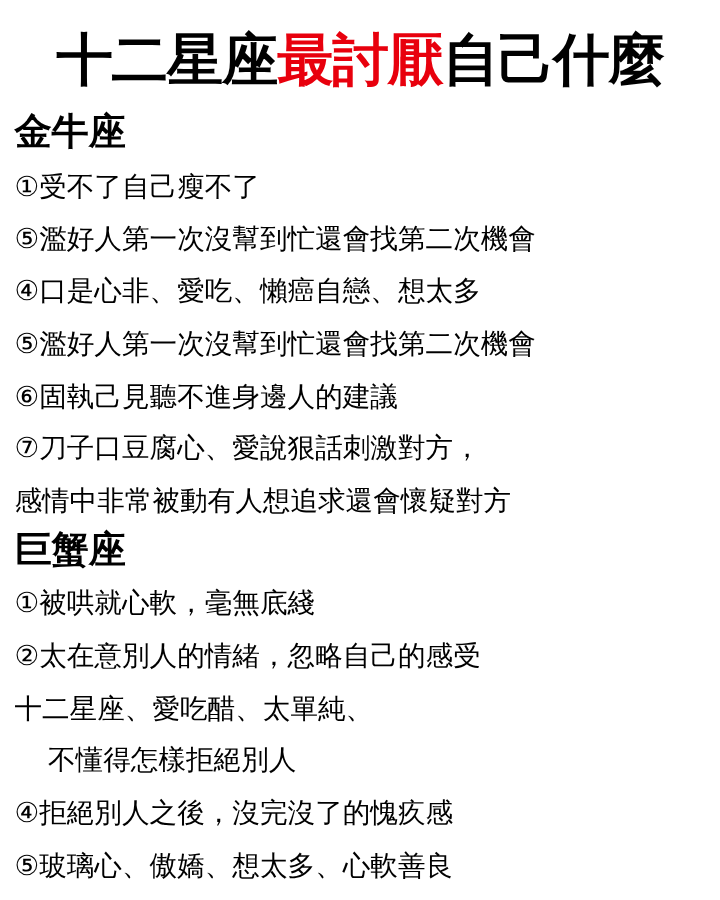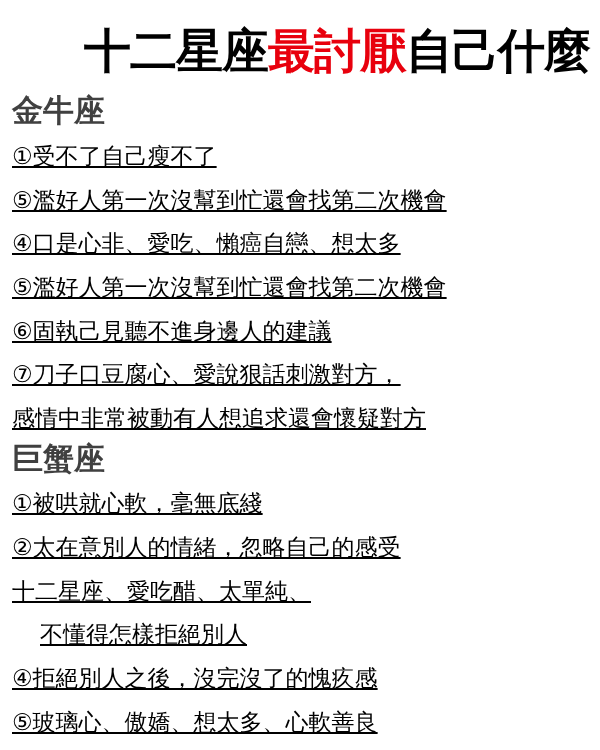--- a/index.html
+++ b/index.html
@@ -20,43 +20,42 @@
     height: 750px;
     box-sizing: border-box;
     padding: 12px 10px 0 10px;
   }
   .title {
     font-size: 47px;
     font-weight: bold;
     line-height: 1.05;
     letter-spacing: -1px;
     white-space: nowrap;
-    text-align: right;
+    text-align: center;
     margin: 14px 0 18px 0;
     color: #000000;
   }
   .title .hl {
     color: #e8000d;
   }
   .sign-heading {
     font-size: 31px;
     font-weight: bold;
-    color: #404040;
+    color: #000000;
     line-height: 1.15;
     margin: 6px 0 6px 2px;
     letter-spacing: 0px;
   }
   .line {
     font-size: 23px;
     line-height: 1.42;
     color: #000000;
     letter-spacing: 0px;
     white-space: nowrap;
     margin: 11px 0 0 2px;
-    text-decoration: underline;
   }
   .line.indent {
     padding-left: 28px;
   }
   .section {
     margin-bottom: 2px;
   }
 </style>
 </head>
 <body>

